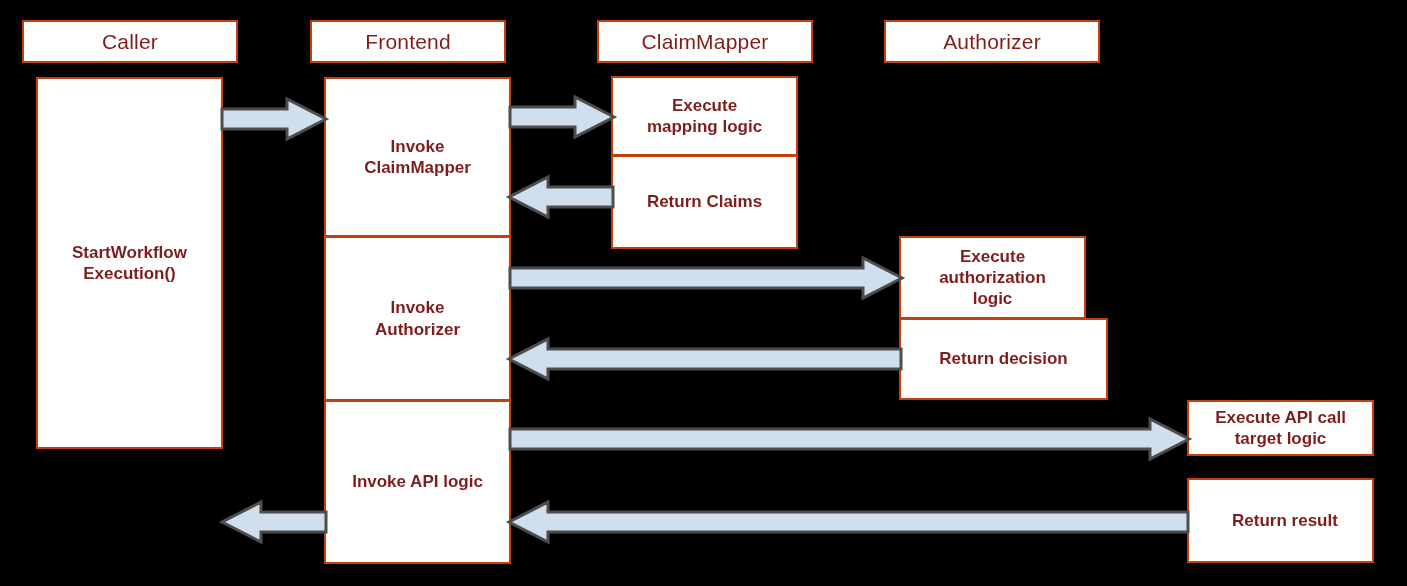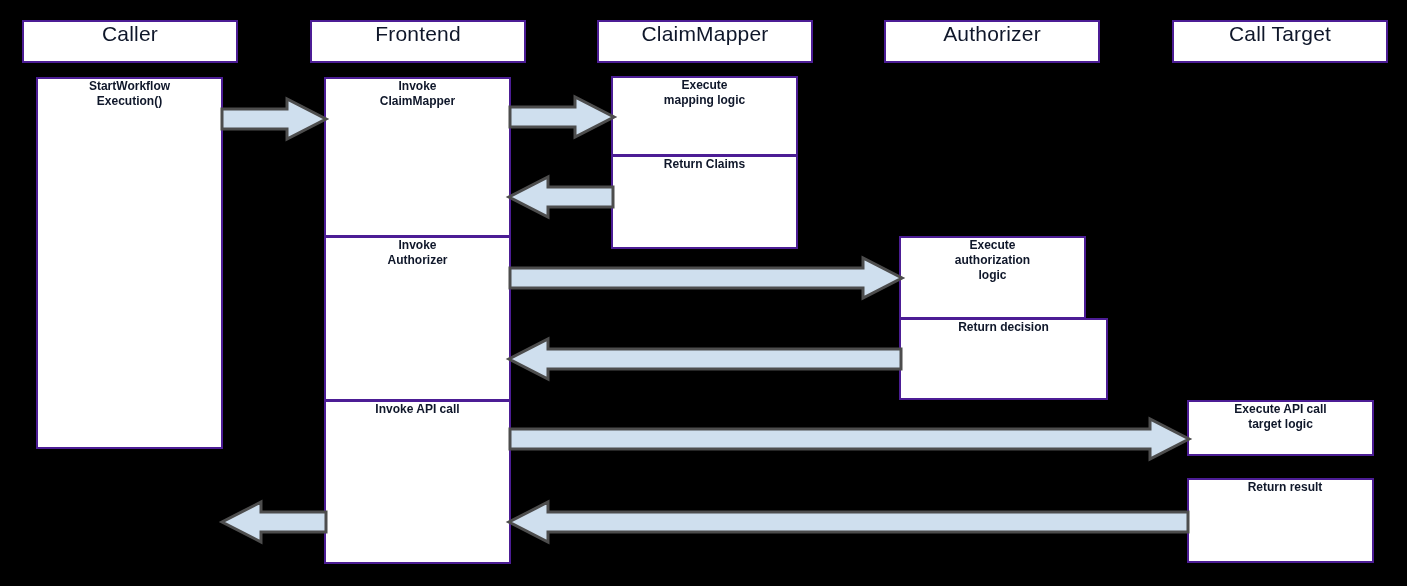--- a/index.html
+++ b/index.html
@@ -14,34 +14,34 @@
     position: relative;
     width: 1407px;
     height: 586px;
     background: #000000;
     overflow: hidden;
   }
   .node {
     position: absolute;
     box-sizing: border-box;
     background: #ffffff;
-    border: 2px solid #4c1d95;
+    border: 2px solid #c2410c;
     display: flex;
-    align-items: flex-start;
+    align-items: center;
     justify-content: center;
     text-align: center;
-    color: #0f172a;
+    color: #7f1d1d;
   }
   .header-box {
     font-size: 21px;
     font-weight: 400;
     letter-spacing: 0.2px;
   }
   .lifeline-box {
-    font-size: 12px;
+    font-size: 17px;
     font-weight: bold;
     line-height: 1.25;
   }
   .arrow-wrap {
     position: absolute;
   }
   .arrow-wrap svg {
     display: block;
     overflow: visible;
   }
@@ -53,53 +53,50 @@
 </style>
 </head>
 <body>
 
 <div id="canvas">
 
   <div class="node header-box" style="left:22px; top:20px; width:216px; height:43px;">
     <span class="label-text">Caller</span>
   </div>
 
-  <div class="node header-box" style="left:310px; top:20px; width:216px; height:43px;">
+  <div class="node header-box" style="left:310px; top:20px; width:196px; height:43px;">
     <span class="label-text">Frontend</span>
   </div>
 
   <div class="node header-box" style="left:597px; top:20px; width:216px; height:43px;">
     <span class="label-text">ClaimMapper</span>
   </div>
 
   <div class="node header-box" style="left:884px; top:20px; width:216px; height:43px;">
     <span class="label-text">Authorizer</span>
   </div>
 
-  <div class="node header-box" style="left:1172px; top:20px; width:216px; height:43px;">
-    <span class="label-text">Call Target</span>
-  </div>
 
   <div class="node lifeline-box" style="left:36px; top:77px; width:187px; height:372px;">
     <span class="label-text">StartWorkflow
 Execution()</span>
   </div>
 
   <div class="node lifeline-box" style="left:324px; top:77px; width:187px; height:160px;">
     <span class="label-text">Invoke
 ClaimMapper</span>
   </div>
 
   <div class="node lifeline-box" style="left:324px; top:236px; width:187px; height:165px;">
     <span class="label-text">Invoke
 Authorizer</span>
   </div>
 
   <div class="node lifeline-box" style="left:324px; top:400px; width:187px; height:164px;">
-    <span class="label-text">Invoke API call</span>
+    <span class="label-text">Invoke API logic</span>
   </div>
 
   <div class="node lifeline-box" style="left:611px; top:76px; width:187px; height:80px;">
     <span class="label-text">Execute
 mapping logic</span>
   </div>
 
   <div class="node lifeline-box" style="left:611px; top:155px; width:187px; height:94px;">
     <span class="label-text">Return Claims</span>
   </div>

